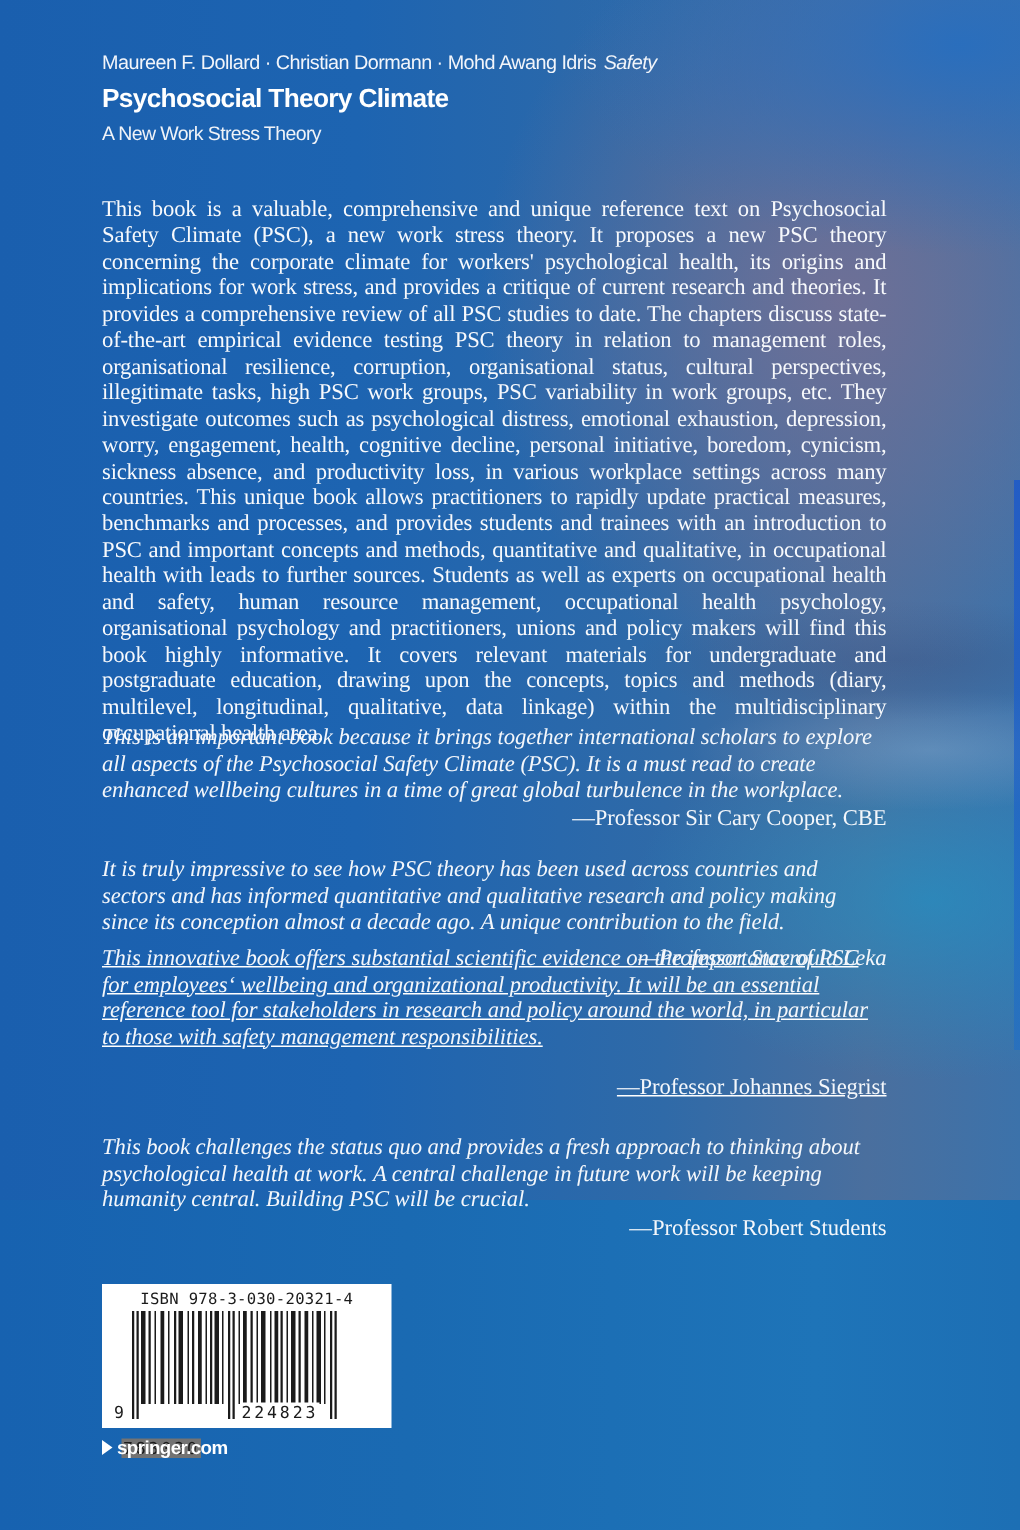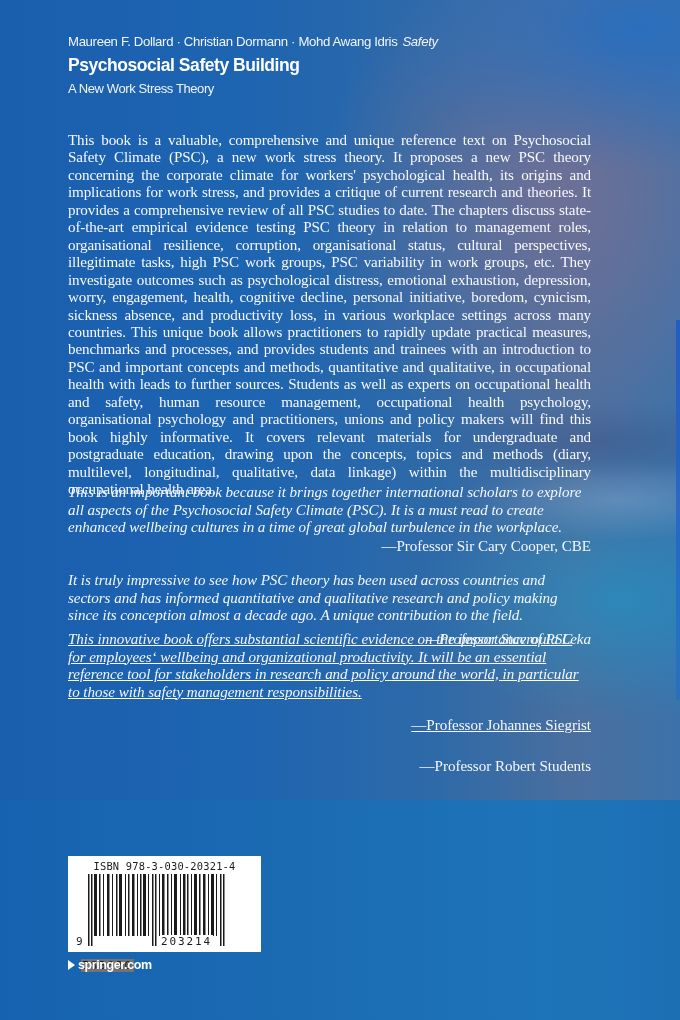--- a/index.html
+++ b/index.html
@@ -179,41 +179,42 @@
   </style>
 </head>
 <body>
 
 <div class="cover-bottom"></div>
 <div class="spine-edge"></div>
 
 <div class="editors">
   <span>Maureen F. Dollard · Christian Dormann · Mohd Awang Idris</span><span class="editors-label">Safety</span>
 </div>
-<div class="title">Psychosocial Safety Building</div>
+<div class="title">Psychosocial Theory Climate</div>
 <div class="subtitle">A New Work Stress Theory</div>
 
 <p class="content description">This book is a valuable, comprehensive and unique reference text on Psychosocial Safety Climate (PSC), a new work stress theory. It proposes a new PSC theory concerning the corporate climate for workers' psychological health, its origins and implications for work stress, and provides a critique of current research and theories. It provides a comprehensive review of all PSC studies to date. The chapters discuss state-of-the-art empirical evidence testing PSC theory in relation to management roles, organisational resilience, corruption, organisational status, cultural perspectives, illegitimate tasks, high PSC work groups, PSC variability in work groups, etc. They investigate outcomes such as psychological distress, emotional exhaustion, depression, worry, engagement, health, cognitive decline, personal initiative, boredom, cynicism, sickness absence, and productivity loss, in various workplace settings across many countries. This unique book allows practitioners to rapidly update practical measures, benchmarks and processes, and provides students and trainees with an introduction to PSC and important concepts and methods, quantitative and qualitative, in occupational health with leads to further sources. Students as well as experts on occupational health and safety, human resource management, occupational health psychology, organisational psychology and practitioners, unions and policy makers will find this book highly informative. It covers relevant materials for undergraduate and postgraduate education, drawing upon the concepts, topics and methods (diary, multilevel, longitudinal, qualitative, data linkage) within the multidisciplinary occupational health area.</p>
 
 <div class="content quote-block q1">
   <p class="quote-text">This is an important book because it brings together international scholars to explore all aspects of the Psychosocial Safety Climate (PSC). It is a must read to create enhanced wellbeing cultures in a time of great global turbulence in the workplace.</p>
   <p class="quote-attr">—Professor Sir Cary Cooper, CBE</p>
 </div>
 
 <div class="content quote-block q2">
   <p class="quote-text">It is truly impressive to see how PSC theory has been used across countries and sectors and has informed quantitative and qualitative research and policy making since its conception almost a decade ago. A unique contribution to the field.</p>
   <p class="quote-attr">—Professor Stavroula Leka</p>
 </div>
 
 <div class="content quote-block q3">
   <p class="quote-text">This innovative book offers substantial scientific evidence on the importance of PSC for employees‘ wellbeing and organizational productivity. It will be an essential reference tool for stakeholders in research and policy around the world, in particular to those with safety management responsibilities.</p>
   <p class="quote-attr">—Professor Johannes Siegrist</p>
 </div>
 
 <div class="content quote-block q4">
+  <p class="quote-text">This book challenges the status quo and provides a fresh approach to thinking about psychological health at work. A central challenge in future work will be keeping humanity central. Building PSC will be crucial.</p>
   <p class="quote-attr">—Professor Robert Students</p>
 </div>
 
 <div class="barcode-box">
   <div class="isbn-text">ISBN 978-3-030-20321-4</div>
   <svg class="bars" viewBox="0 0 140 72" preserveAspectRatio="none">
     <g fill="#1b1b1b">
       <rect x="0" y="0" width="1.5" height="72"></rect>
       <rect x="3" y="0" width="1.5" height="72"></rect>
       <rect x="6" y="0" width="3" height="62"></rect>
@@ -247,20 +248,20 @@
       <rect x="120" y="0" width="1" height="62"></rect>
       <rect x="123" y="0" width="3" height="62"></rect>
       <rect x="128" y="0" width="1" height="62"></rect>
       <rect x="132" y="0" width="1.5" height="72"></rect>
       <rect x="135" y="0" width="1.5" height="72"></rect>
     </g>
   </svg>
   <div class="ean-digits">
     <span class="ean-first">9</span>
     <span class="ean-left">783030</span>
-    <span class="ean-right">203214</span>
+    <span class="ean-right">224823</span>
   </div>
 </div>
 
 <a class="springer-link">
   <span class="arrow-icon"></span>
   <span>springer.com</span>
 </a>
 
 </body></html>

